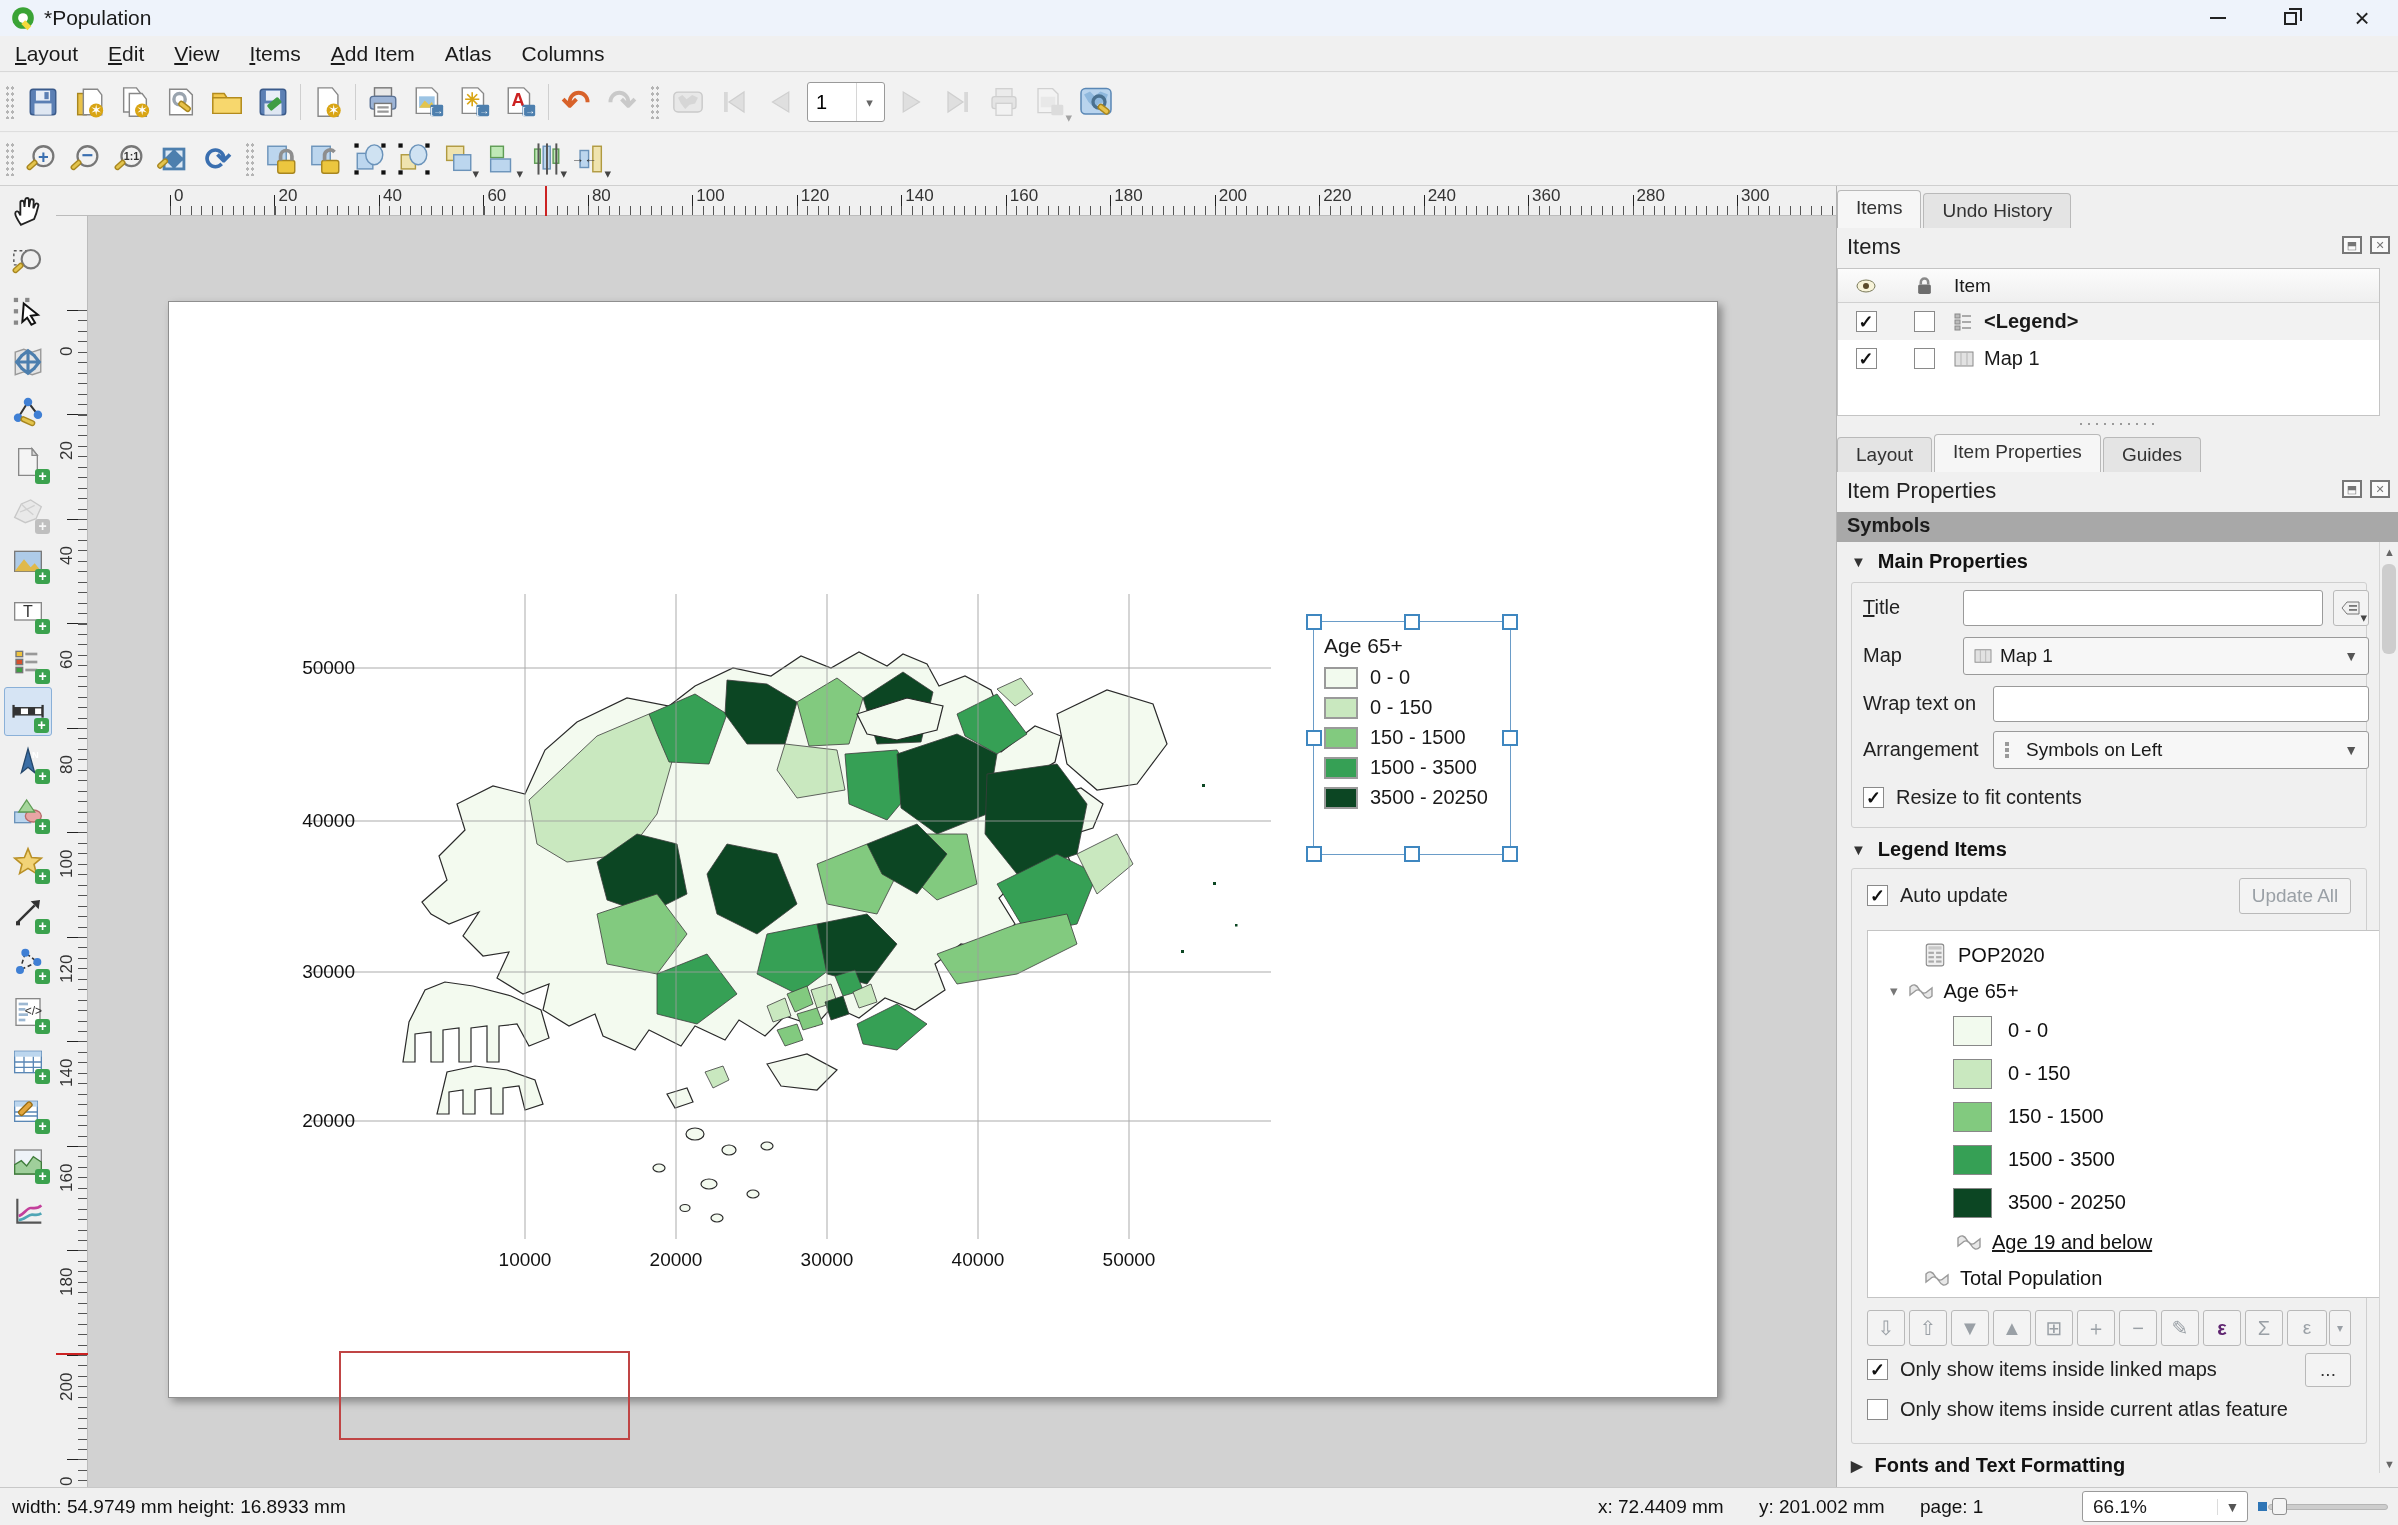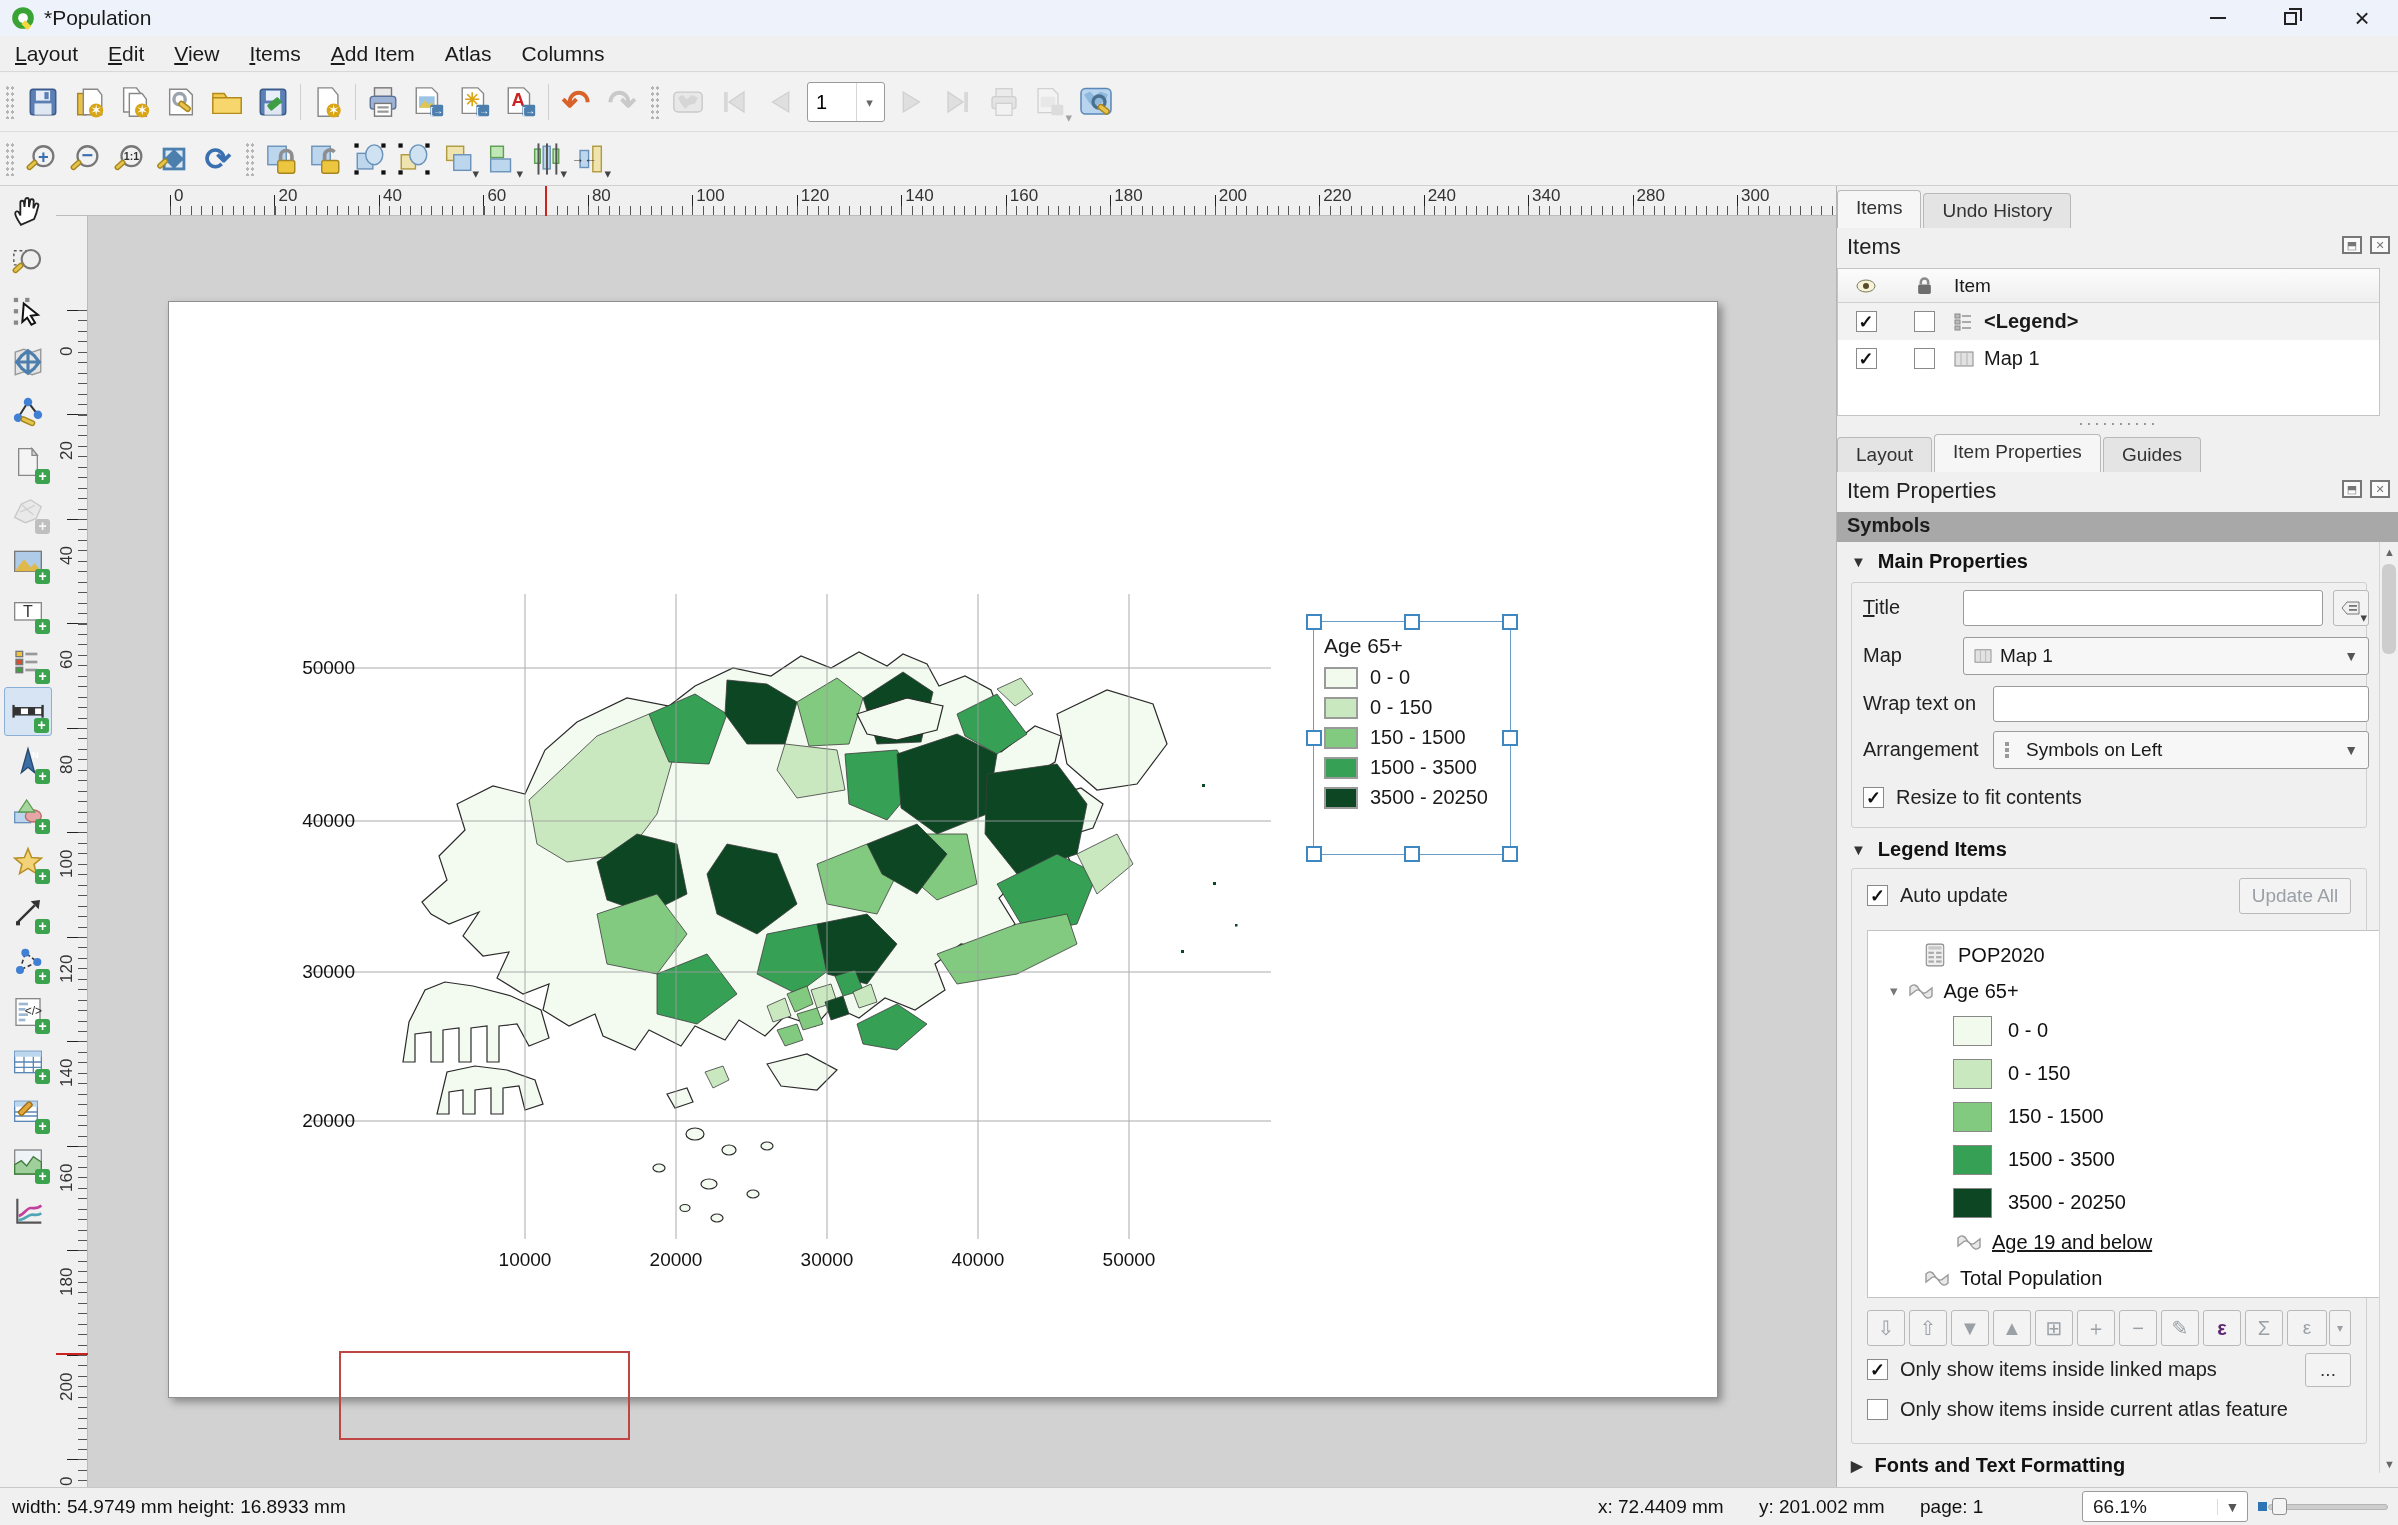--- a/index.html
+++ b/index.html
@@ -592,21 +592,21 @@
       <div class="hslot"><span>60</span></div>
       <div class="hslot"><span>80</span></div>
       <div class="hslot"><span>100</span></div>
       <div class="hslot"><span>120</span></div>
       <div class="hslot"><span>140</span></div>
       <div class="hslot"><span>160</span></div>
       <div class="hslot"><span>180</span></div>
       <div class="hslot"><span>200</span></div>
       <div class="hslot"><span>220</span></div>
       <div class="hslot"><span>240</span></div>
-      <div class="hslot"><span>340</span></div>
+      <div class="hslot"><span>360</span></div>
       <div class="hslot"><span>280</span></div>
       <div class="hslot"><span>300</span></div>
     </div>
   <div class="ruler-mark-top" style="left:457px;"></div>
 </div>
 <div id="ruler-left">
   <div class="labels">
       <div class="vslot">
         <span>0</span>
       </div>

